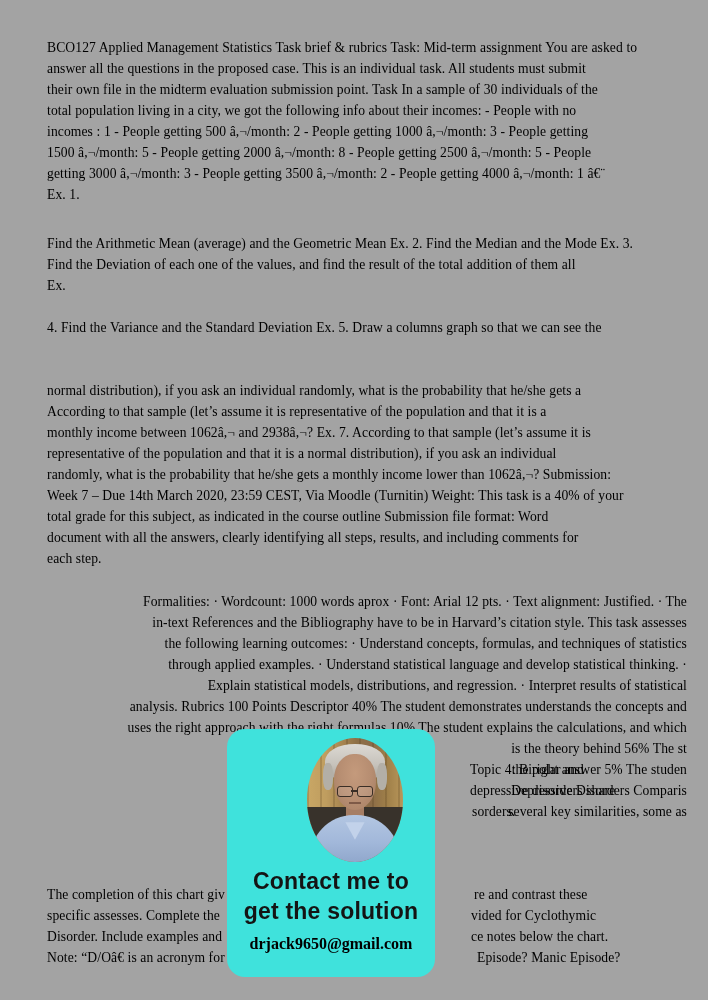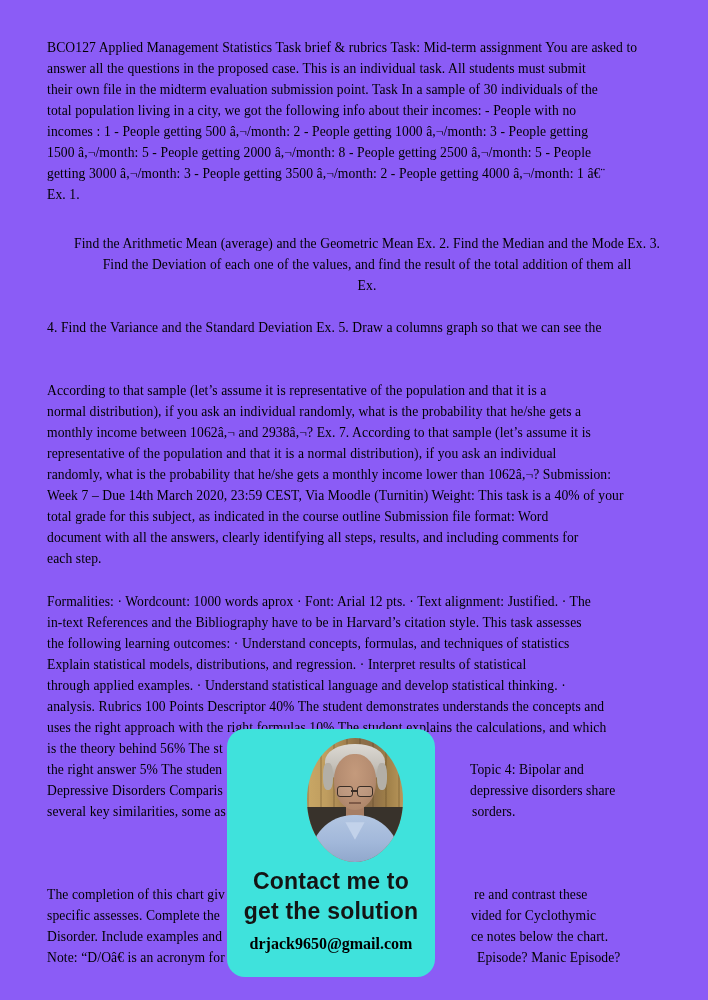--- a/index.html
+++ b/index.html
@@ -1,18 +1,18 @@
 <!DOCTYPE html>
 <html><head>
 <meta charset="utf-8">
 <style>
   html,body { margin:0; padding:0; background:#ffffff; }
   .page {
     position:relative; width:708px; height:1000px;
-    background:#8b5cf6; overflow:hidden;
+    background:#a3a3a3; overflow:hidden;
     font-family:"Liberation Serif", serif; color:#000;
   }
   .doc { position:absolute; left:47px; top:0; width:640px; }
   .para { position:absolute; left:0; width:640px; }
   .p-line {
     position:relative; height:21px; line-height:21px;
     font-size:13.6px; white-space:pre; letter-spacing:0.1px;
   }
   .right-frag { position:absolute; top:0; white-space:pre; }
 
@@ -80,45 +80,45 @@
       <div class="para" style="top: 37px;">
         <div class="p-line">BCO127 Applied Management Statistics Task brief &amp; rubrics Task: Mid-term assignment You are asked to</div>
         <div class="p-line">answer all the questions in the proposed case. This is an individual task. All students must submit</div>
         <div class="p-line">their own file in the midterm evaluation submission point. Task In a sample of 30 individuals of the</div>
         <div class="p-line">total population living in a city, we got the following info about their incomes: - People with no</div>
         <div class="p-line">incomes : 1 - People getting 500 â,¬/month: 2 - People getting 1000 â,¬/month: 3 - People getting</div>
         <div class="p-line">1500 â,¬/month: 5 - People getting 2000 â,¬/month: 8 - People getting 2500 â,¬/month: 5 - People</div>
         <div class="p-line">getting 3000 â,¬/month: 3 - People getting 3500 â,¬/month: 2 - People getting 4000 â,¬/month: 1 â€¨</div>
         <div class="p-line">Ex. 1.</div>
       </div>
-      <div class="para" style="top: 233px; text-align: center;">
+      <div class="para" style="top: 233px;">
         <div class="p-line">Find the Arithmetic Mean (average) and the Geometric Mean Ex. 2. Find the Median and the Mode Ex. 3.</div>
         <div class="p-line">Find the Deviation of each one of the values, and find the result of the total addition of them all</div>
         <div class="p-line">Ex.</div>
       </div>
       <div class="para" style="top: 317px;">
         <div class="p-line">4. Find the Variance and the Standard Deviation Ex. 5. Draw a columns graph so that we can see the</div>
       </div>
       <div class="para" style="top: 380px;">
+        <div class="p-line">normal distribution), if you ask an individual randomly, what is the probability that he/she gets a</div>
         <div class="p-line">According to that sample (let’s assume it is representative of the population and that it is a</div>
-        <div class="p-line">normal distribution), if you ask an individual randomly, what is the probability that he/she gets a</div>
         <div class="p-line">monthly income between 1062â,¬ and 2938â,¬? Ex. 7. According to that sample (let’s assume it is</div>
         <div class="p-line">representative of the population and that it is a normal distribution), if you ask an individual</div>
         <div class="p-line">randomly, what is the probability that he/she gets a monthly income lower than 1062â,¬? Submission:</div>
         <div class="p-line">Week 7 – Due 14th March 2020, 23:59 CEST, Via Moodle (Turnitin) Weight: This task is a 40% of your</div>
         <div class="p-line">total grade for this subject, as indicated in the course outline Submission file format: Word</div>
         <div class="p-line">document with all the answers, clearly identifying all steps, results, and including comments for</div>
         <div class="p-line">each step.</div>
       </div>
-      <div class="para" style="top: 591px;">
+      <div class="para" style="top: 591px; text-align: right;">
         <div class="p-line">Formalities: · Wordcount: 1000 words aprox · Font: Arial 12 pts. · Text alignment: Justified. · The</div>
         <div class="p-line">in-text References and the Bibliography have to be in Harvard’s citation style. This task assesses</div>
         <div class="p-line">the following learning outcomes: · Understand concepts, formulas, and techniques of statistics</div>
+        <div class="p-line">through applied examples. · Understand statistical language and develop statistical thinking. ·</div>
         <div class="p-line">Explain statistical models, distributions, and regression. · Interpret results of statistical</div>
-        <div class="p-line">through applied examples. · Understand statistical language and develop statistical thinking. ·</div>
         <div class="p-line">analysis. Rubrics 100 Points Descriptor 40% The student demonstrates understands the concepts and</div>
         <div class="p-line">uses the right approach with the right formulas 10% The student explains the calculations, and which</div>
         <div class="p-line"><span>is the theory behind 56% The st</span></div>
         <div class="p-line"><span>the right answer 5% The studen</span><span class="right-frag" style="left: 423px;">Topic 4: Bipolar and</span></div>
         <div class="p-line"><span>Depressive Disorders Comparis</span><span class="right-frag" style="left: 423px;">depressive disorders share</span></div>
         <div class="p-line"><span>several key similarities, some as</span><span class="right-frag" style="left: 425px;">sorders.</span></div>
       </div>
       <div class="para" style="top: 849px; margin-top: 35px;">
         <div class="p-line"><span>The completion of this chart giv</span><span class="right-frag" style="left: 427px;">re and contrast these</span></div>
         <div class="p-line"><span>specific assesses. Complete the</span><span class="right-frag" style="left: 424px;">vided for Cyclothymic</span></div>

